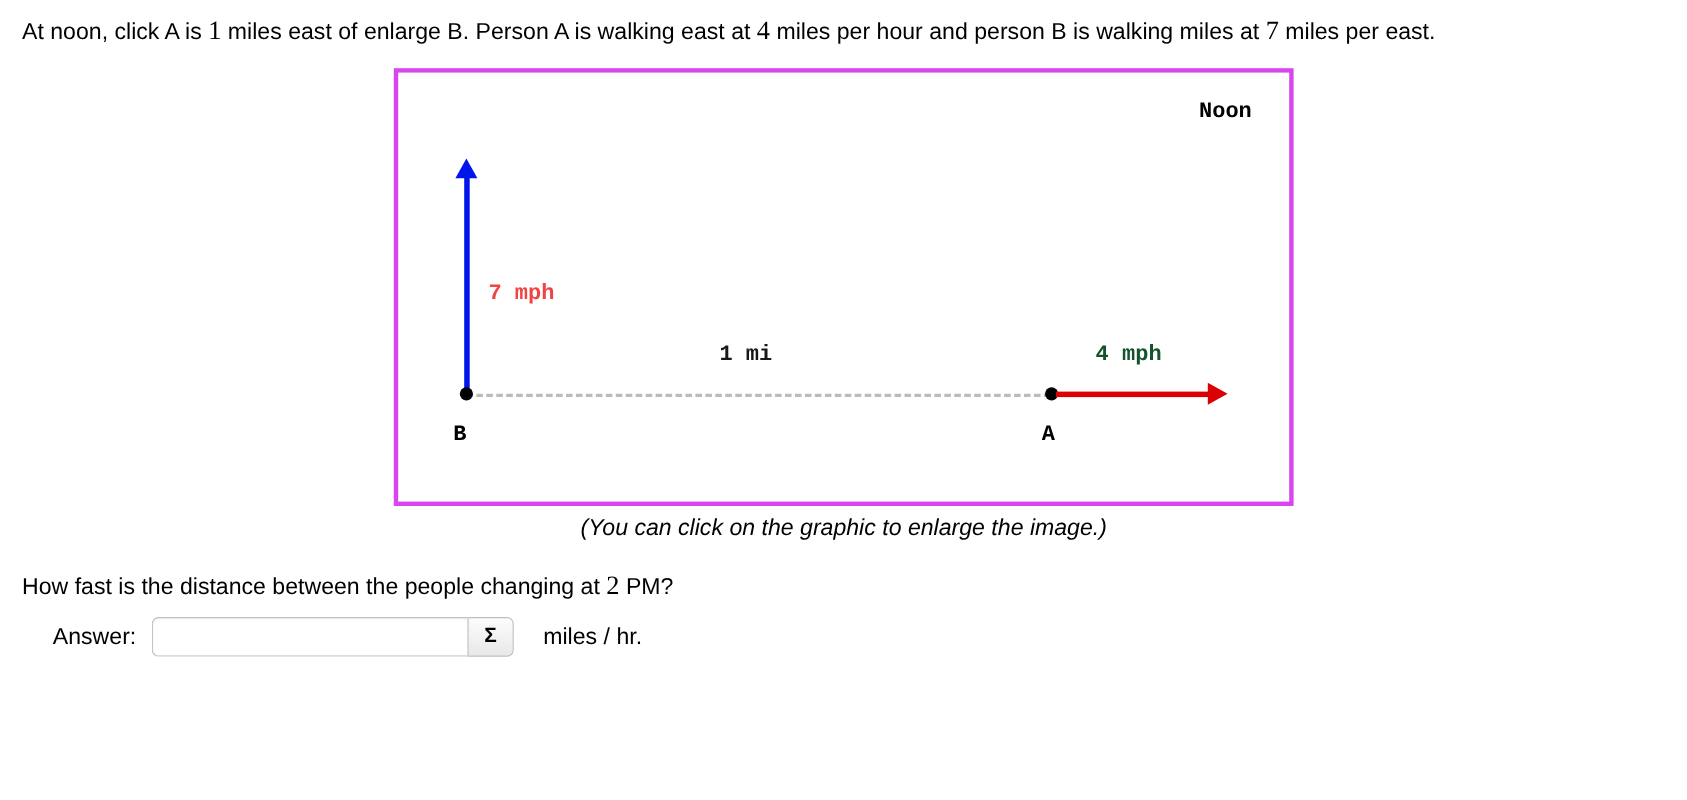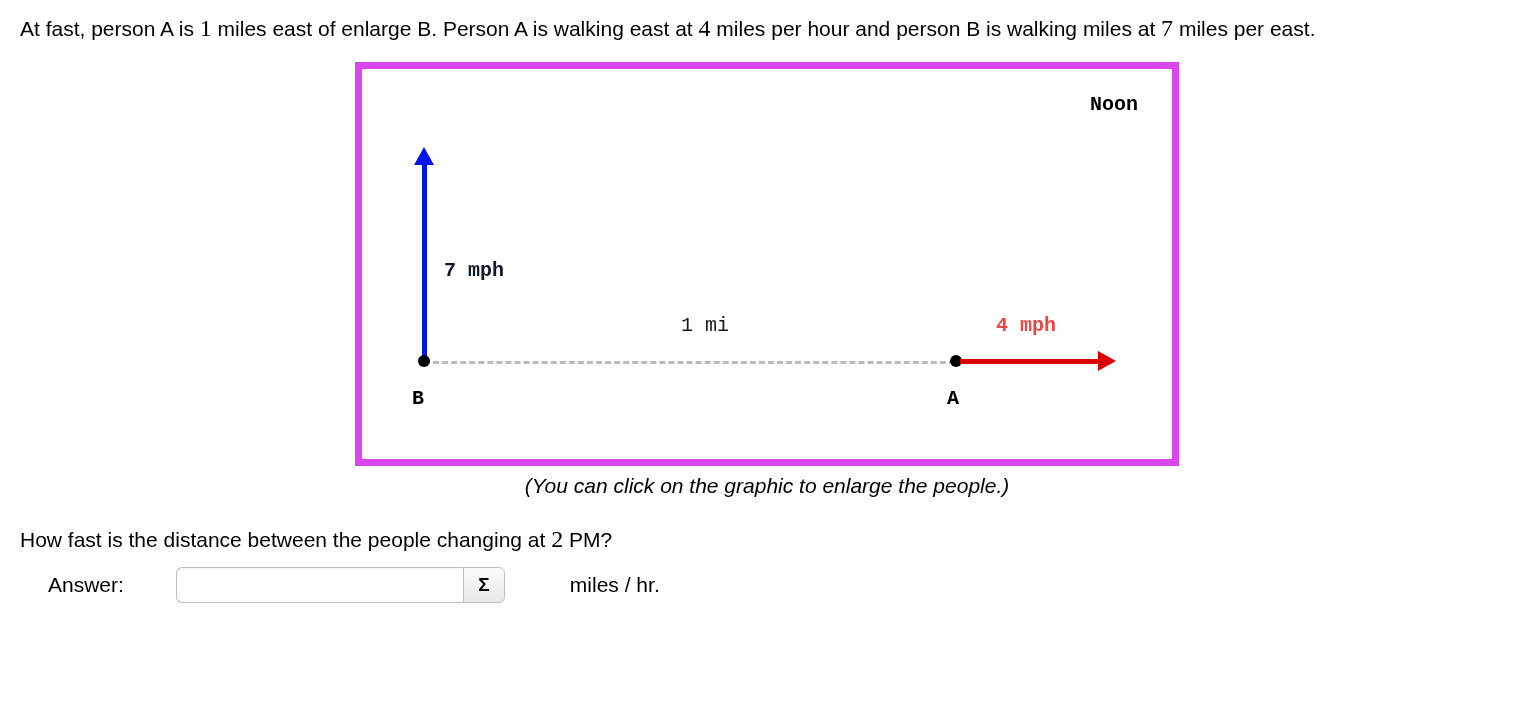--- a/index.html
+++ b/index.html
@@ -7,56 +7,55 @@
     font-size: 21px;
     color: #000;
     margin: 0;
     padding: 12px 20px 30px 20px;
     background: #fff;
     line-height: 1.35;
   }
   .num { font-family: 'Times New Roman', serif; font-size: 24px; }
   .figwrap { display:flex; justify-content:center; margin: 18px 0 4px 0;}
   .figure {
-    border: 7px solid #d946ef;
+    border: 4px solid #d946ef;
     width: 810px; height: 390px;
     position: relative;
     background: #fff;
   }
   .abs { position:absolute; }
   .noon { right: 34px; top: 22px; font-weight: bold; font-family: "Courier New", monospace; font-size: 20px; color:#000;}
   .axis-dashed {
     position:absolute; left: 62px; top: 292px; width: 531px; height: 0;
     border-top: 3px dashed #bbb;
   }
   .pointB { left: 56px; top: 286px; width: 12px; height: 12px; border-radius: 50%; background:#000;}
   .pointA { left: 588px; top: 286px; width: 12px; height: 12px; border-radius: 50%; background:#000;}
   .lblB { left: 50px; top: 316px; font-weight:bold; font-family:"Courier New",monospace; font-size:20px;}
   .lblA { left: 585px; top: 316px; font-weight:bold; font-family:"Courier New",monospace; font-size:20px;}
   .mi {
     left: 292px; top: 243px;
-    font-weight: normal;
+    font-weight: bold;
     font-family: "Courier New", monospace;
     font-size: 20px;
     color:#181818;
-    margin-left:27px;
   }
   .mphB {
     left: 82px; top: 188px;
     font-weight: bold;
     font-family: "Courier New", monospace;
     font-size: 20px;
-    color: #0f172a;
+    color: #ef4444;
   }
   .mphA {
     left: 634px; top: 243px;
     font-weight: bold;
     font-family: "Courier New", monospace;
     font-size: 20px;
-    color: #ef4444;
+    color: #14532d;
   }
   .arrowBline {
     left: 60px; top: 92px; width: 5px; height: 198px;
     background: #0015ea;
   }
   .arrowBhead {
     left: 52px; top: 78px; width: 0; height: 0;
     border-left: 10px solid transparent;
     border-right: 10px solid transparent;
     border-bottom: 18px solid #0015ea;
@@ -75,21 +74,20 @@
     text-align:center;
     font-style: italic;
     font-size: 21px;
     margin-top: 6px;
     margin-bottom: 22px;
   }
   .question { margin-bottom: 12px; }
   .answer-row {
     display:flex; align-items:center;
     padding-left: 28px;
-    gap: 38px;
   }
   .answer-row .albl { margin-right: 14px;}
   .inputgrp {
     display:flex; align-items:stretch; height: 36px;
   }
   .ainput {
     width: 270px;
     border: 1px solid #bdbdbd;
     border-right: none;
     border-radius: 6px 0 0 6px;
@@ -108,21 +106,21 @@
     font-size: 19px;
     cursor: pointer;
     font-family: Arial, sans-serif;
   }
   .units { margin-left: 27px;}
 </style>
 </head>
 <body>
 
 <div class="problem">
-  <span>At fast, person A is </span><span class="num">1</span><span> miles east of enlarge B. Person A is walking east at </span><span class="num">4</span><span> miles per hour and person B is walking miles at </span><span class="num">7</span><span> miles per east.</span>
+  <span>At noon, click A is </span><span class="num">1</span><span> miles east of enlarge B. Person A is walking east at </span><span class="num">4</span><span> miles per hour and person B is walking miles at </span><span class="num">7</span><span> miles per east.</span>
 </div>
 
 <div class="figwrap">
   <div class="figure">
     <div class="abs noon">Noon</div>
 
     <div class="abs arrowBline"></div>
     <div class="abs arrowBhead"></div>
     <div class="abs mphB">7 mph</div>
 
@@ -133,21 +131,21 @@
     <div class="abs lblB">B</div>
 
     <div class="abs pointA"></div>
     <div class="abs lblA">A</div>
 
     <div class="abs arrowAline"></div>
     <div class="abs arrowAhead"></div>
     <div class="abs mphA">4 mph</div>
   </div>
 </div>
-<div class="caption">(You can click on the graphic to enlarge the people.)</div>
+<div class="caption">(You can click on the graphic to enlarge the image.)</div>
 
 <div class="question">
   <span>How fast is the distance between the people changing at </span><span class="num">2</span><span> PM?</span>
 </div>
 
 <div class="answer-row">
   <span class="albl">Answer:</span>
   <div class="inputgrp">
     <input class="ainput" type="text" value="" style="">
     <div class="sigma-btn">

